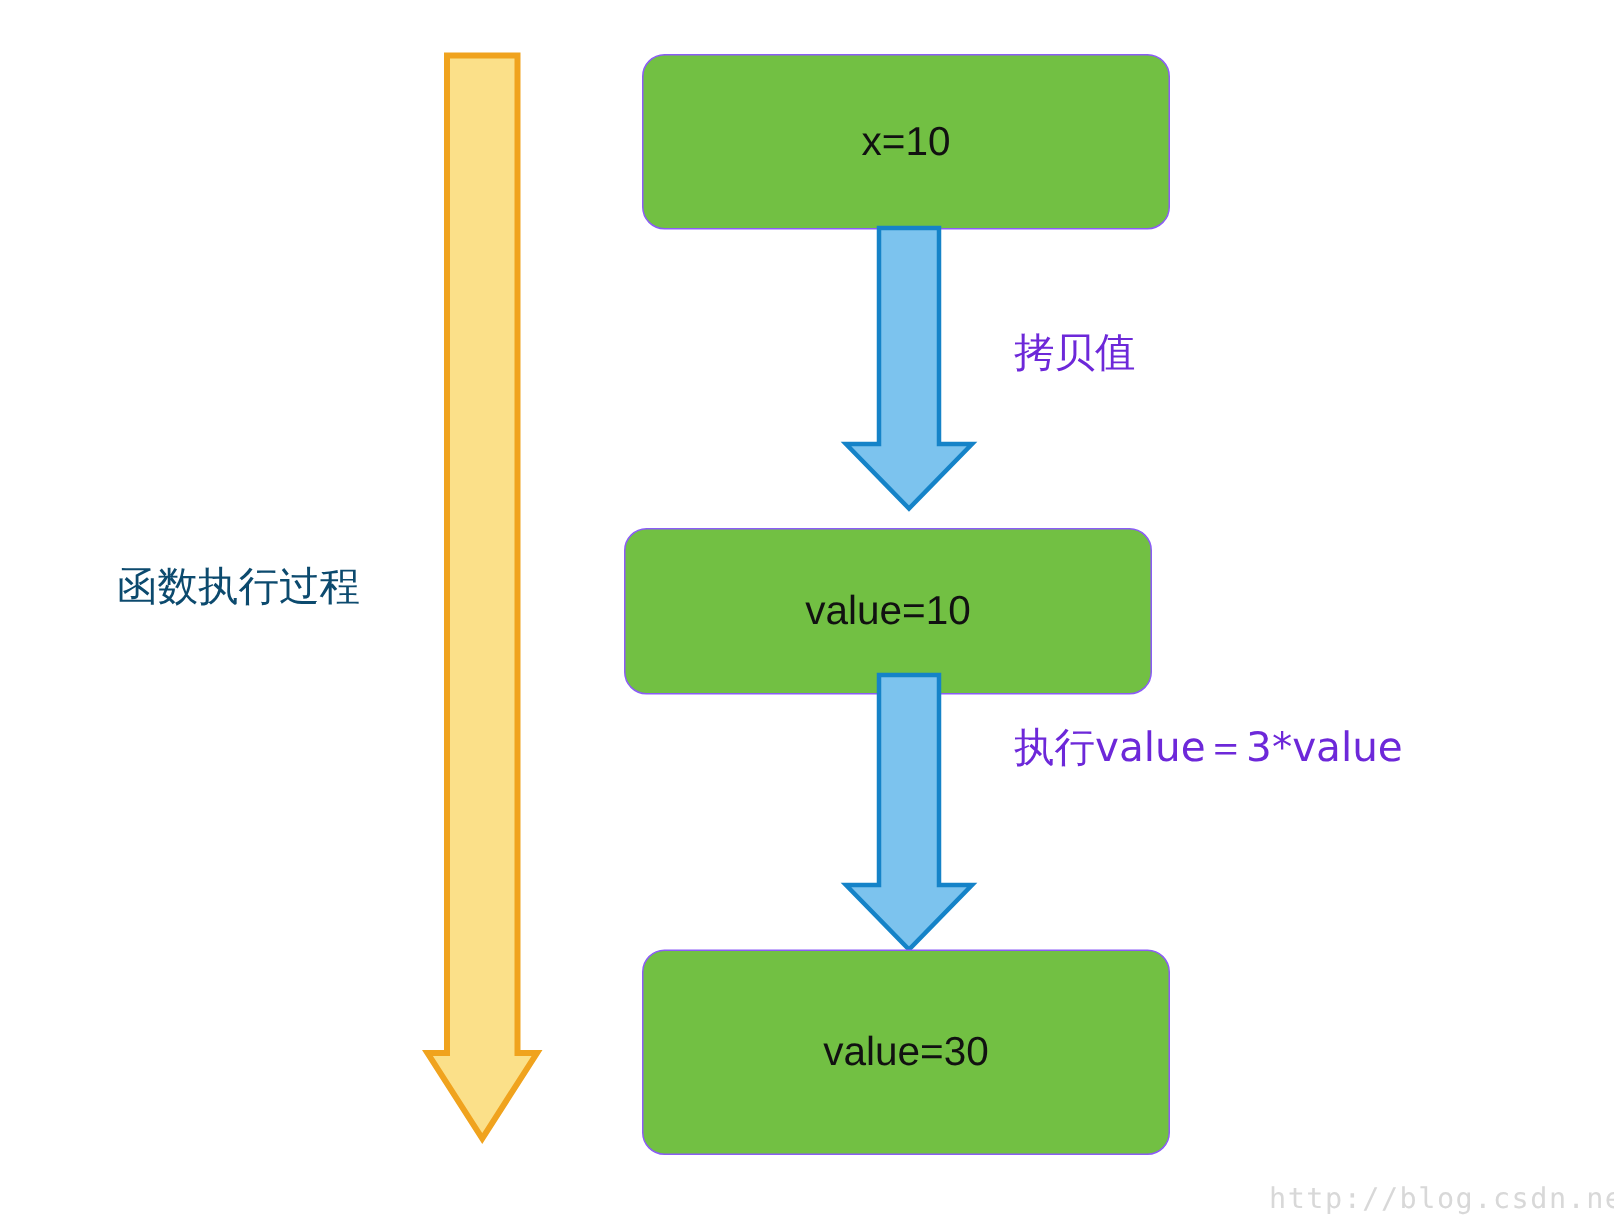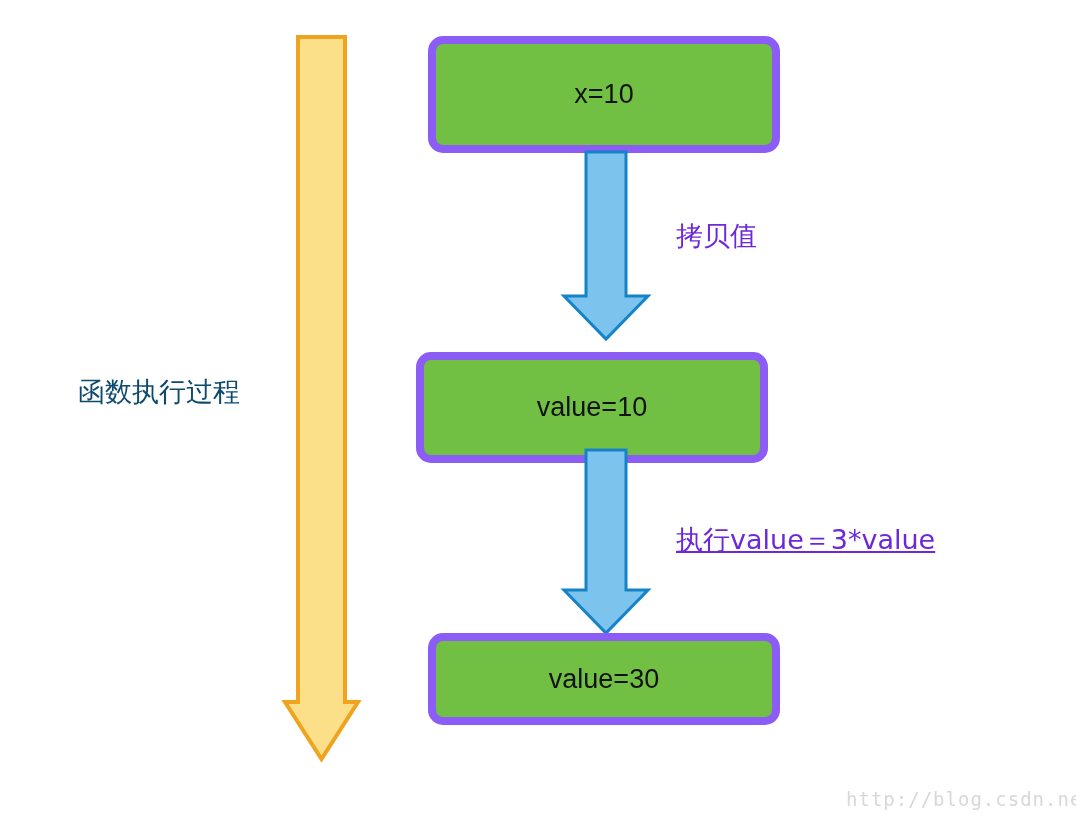--- a/index.html
+++ b/index.html
@@ -14,21 +14,21 @@
     position: relative;
     width: 1076px;
     height: 816px;
     background: #ffffff;
     overflow: hidden;
   }
   .node-box {
     position: absolute;
     box-sizing: border-box;
     background: #72c043;
-    border: 8px solid #8b5cf6;
+    border: 1px solid #8b5cf6;
     border-radius: 15px;
     display: flex;
     align-items: center;
     justify-content: center;
   }
   .node-label {
     font-size: 27px;
     color: #111111;
     letter-spacing: 0px;
     line-height: 1;
@@ -83,23 +83,23 @@
   <div class="edge-label" style="left:676px; top:222px;">拷贝值</div>
 
   <div class="node-box" style="left:416px; top:340px; width:352px; height:111px;margin-top:12px;">
     <span class="node-label">value=10</span>
   </div>
 
   <svg class="arrow-svg" style="left:560px; top:448px;" width="94" height="188" viewBox="0 0 94 188">
     <polygon points="26,2 66,2 66,142 88,142 46,185 4,142 26,142" fill="#7cc3ee" stroke="#1583c8" stroke-width="3" stroke-linejoin="miter"></polygon>
   </svg>
 
-  <div class="edge-label" style="left:676px; top:526px;text-decoration:underline;">执行value＝3*value</div>
+  <div class="edge-label" style="left:676px; top:485px;">执行value＝3*value</div>
 
-  <div class="node-box" style="left:428px; top:633px; width:352px; height:92px;text-align:center;">
+  <div class="node-box" style="left:428px; top:633px; width:352px; height:137px;text-align:center;">
     <span class="node-label">value=30</span>
   </div>
 
   <div class="side-label" style="left:78px; top:378px;">函数执行过程</div>
 
   <div class="watermark" style="left:846px; top:788px;">http://blog.csdn.net/</div>
 
 </div>
 
 </body></html>

